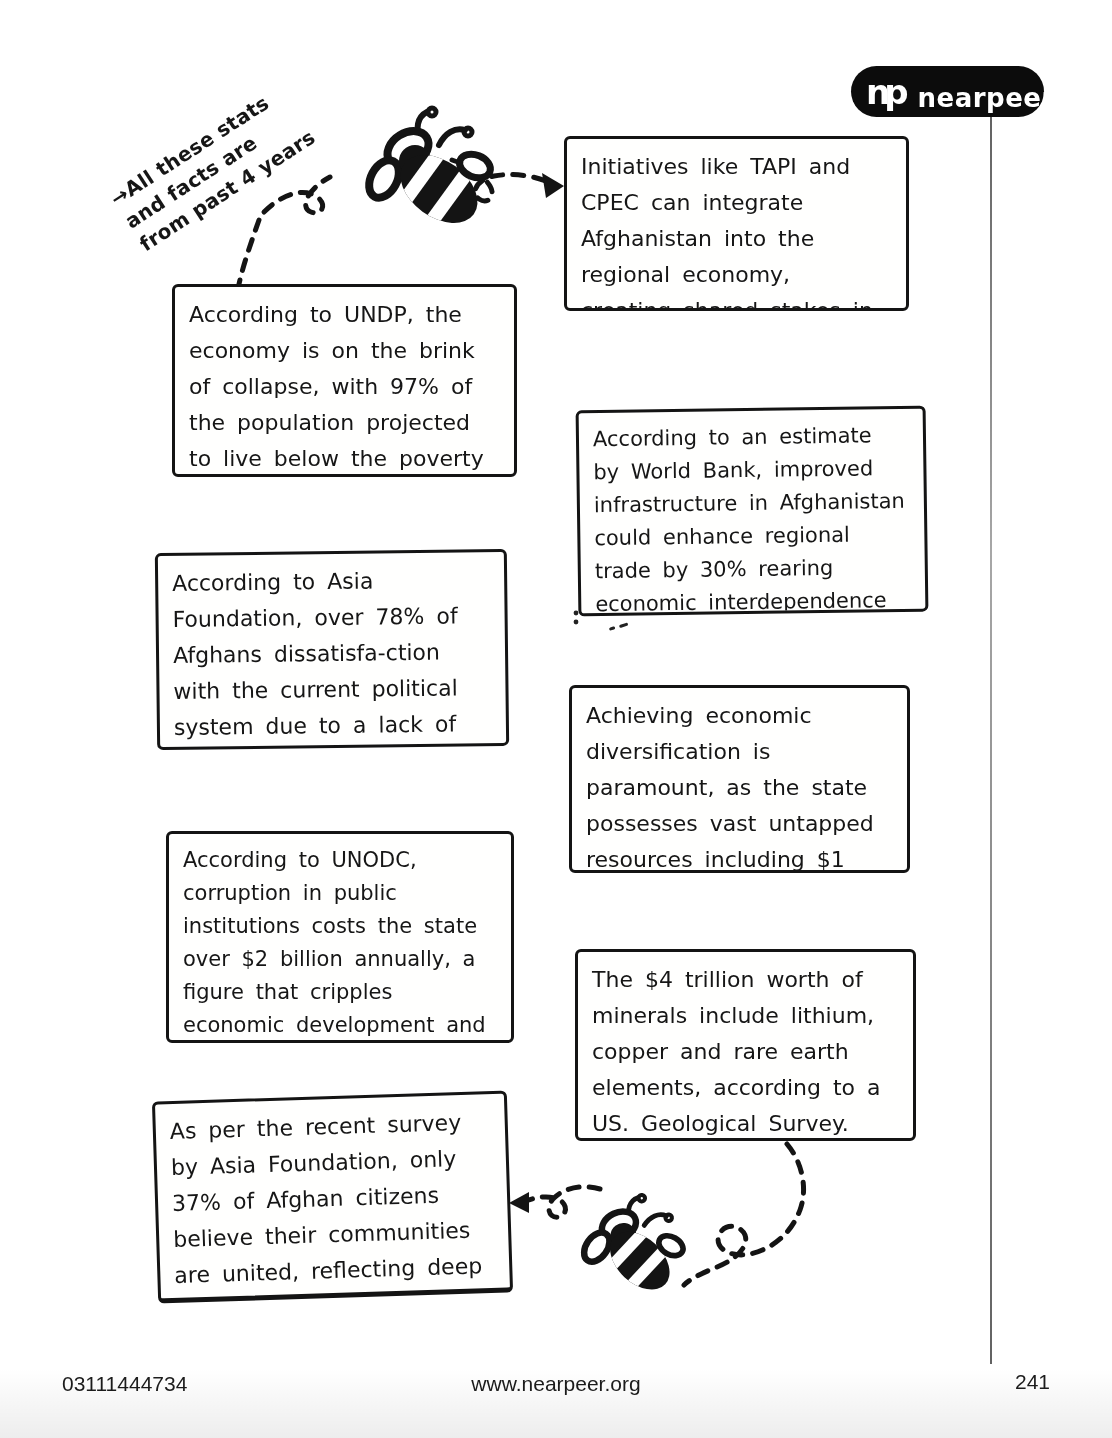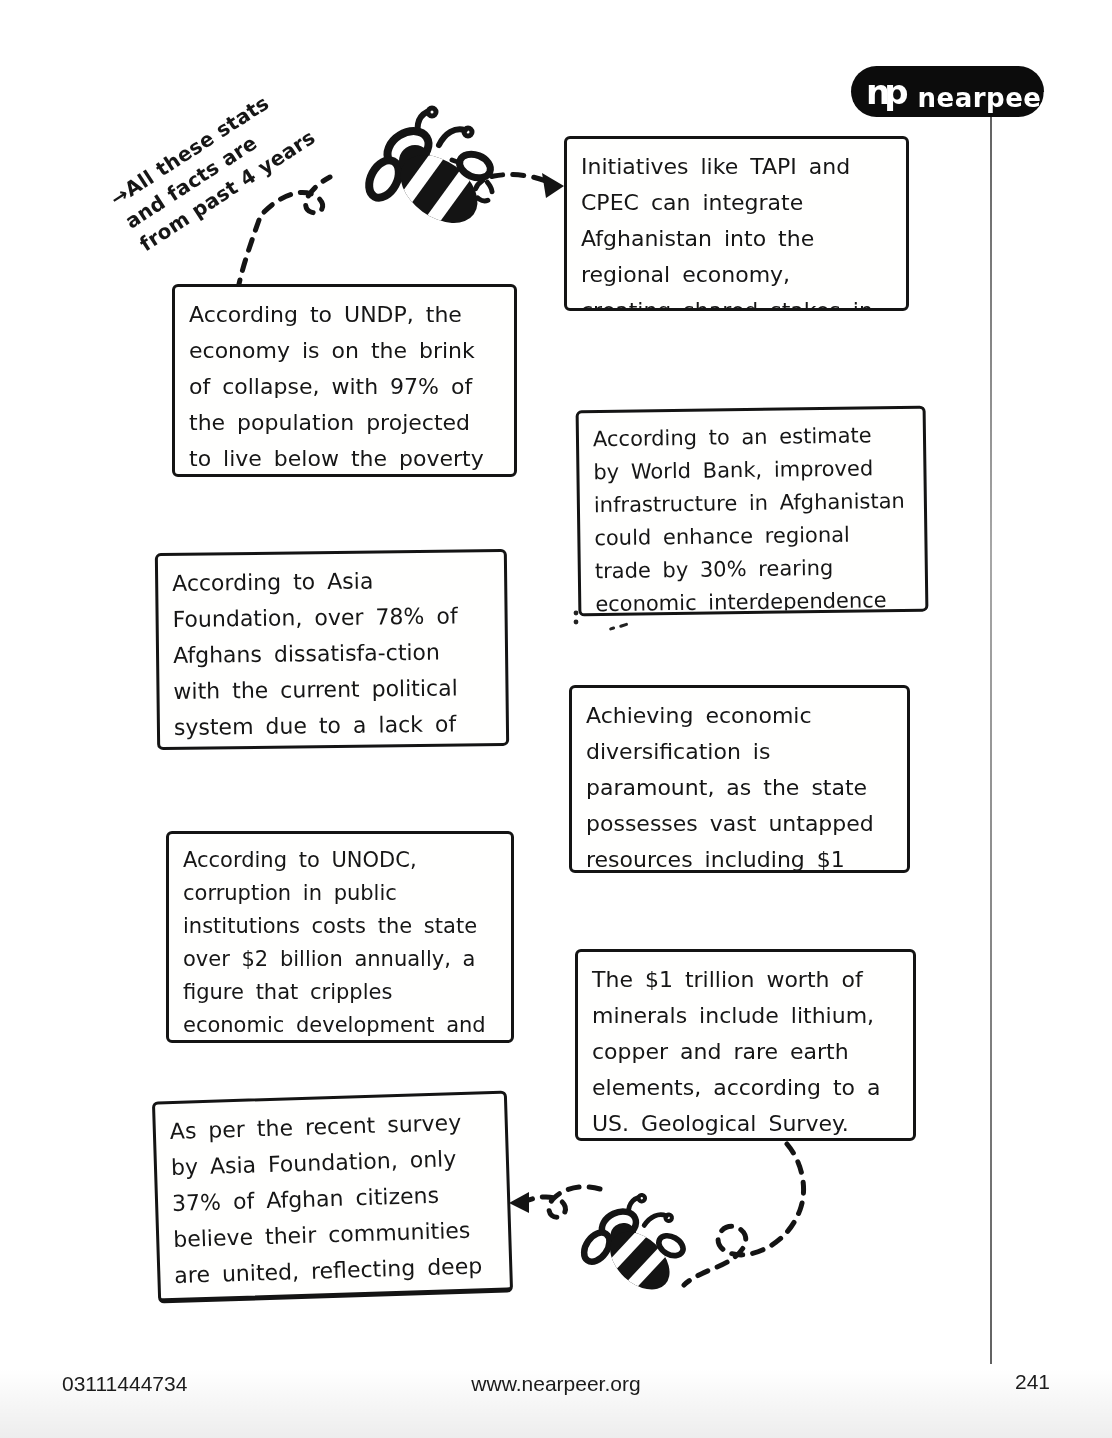--- a/index.html
+++ b/index.html
@@ -181,20 +181,20 @@
   <div class="note hand r1">
     <span>Initiatives like TAPI and CPEC can integrate Afghanistan into the regional economy, creating shared stakes in stability</span>
   </div>
   <div class="note hand r2">
     <span>According to an estimate by World Bank, improved infrastructure in Afghanistan could enhance regional trade by 30% rearing economic interdependence</span>
   </div>
   <div class="note hand r3">
     <span>Achieving economic diversification is paramount, as the state possesses vast untapped resources including $1 trillion worth of Minerals.</span>
   </div>
   <div class="note hand r4">
-    <span>The $1 trillion worth of minerals include lithium, copper and rare earth elements, according to a US. Geological Survey.</span>
+    <span>The $4 trillion worth of minerals include lithium, copper and rare earth elements, according to a US. Geological Survey.</span>
   </div>
 
   <div class="footer-phone">03111444734</div>
   <div class="footer-site">www.nearpeer.org</div>
   <div class="footer-page">241</div>
 
 </div>
 
 </body></html>

